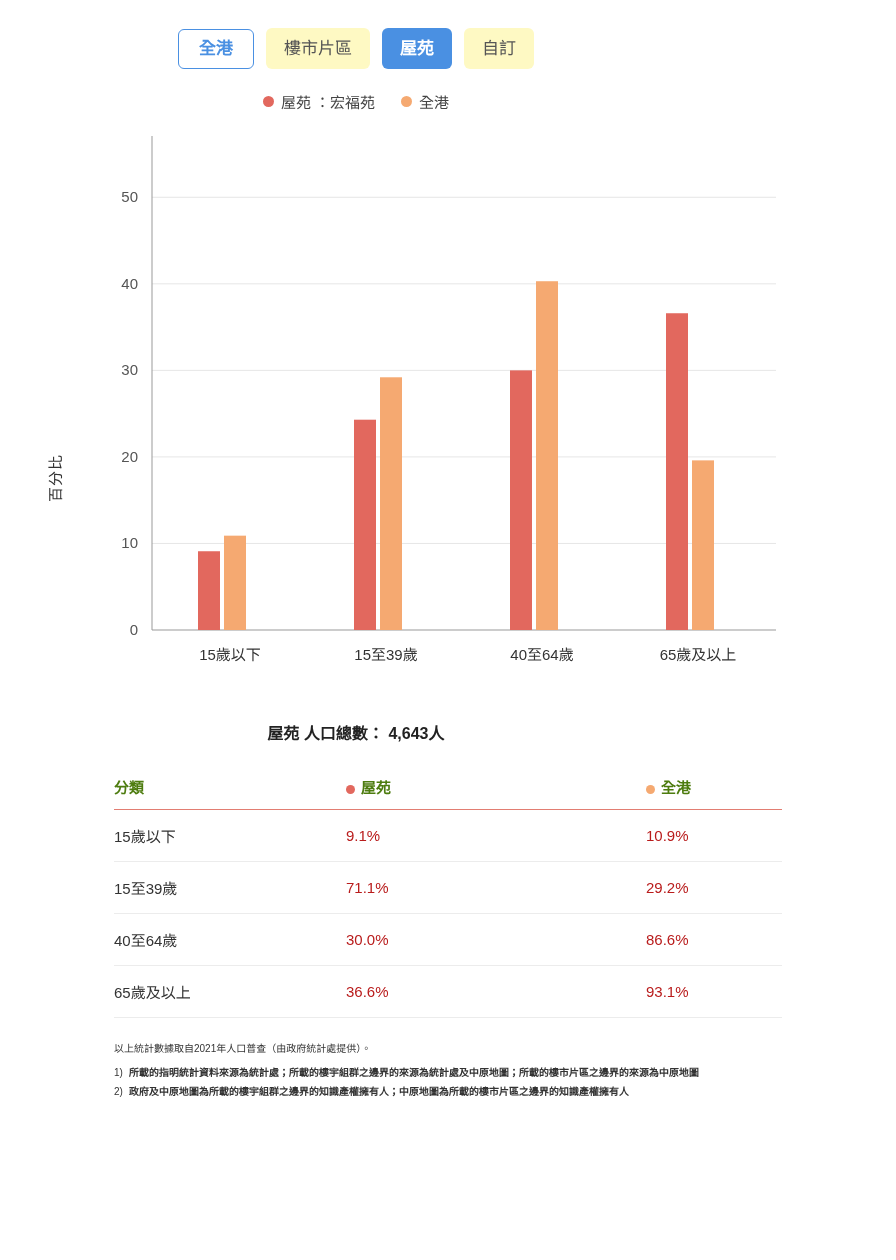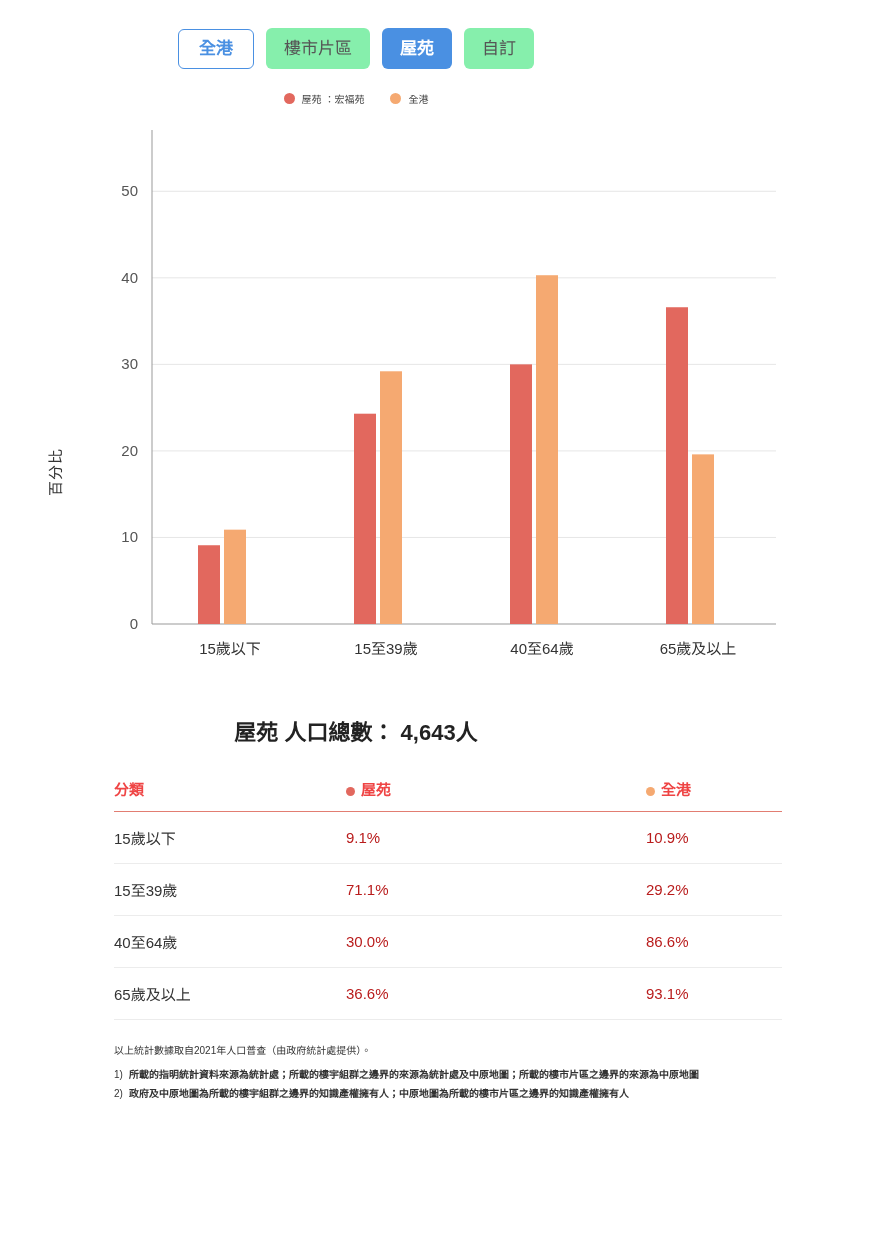--- a/index.html
+++ b/index.html
@@ -31,21 +31,21 @@
     border-radius: 6px;
     font-size: 17px;
     line-height: 1;
     padding: 12px 18px;
     cursor: pointer;
     user-select: none;
     border: none;
     font-family: "Liberation Sans", sans-serif;
   }
   .tab.plain {
-    background: #86efac;
+    background: #fef9c3;
     color: #555555;
   }
   .tab.outline {
     background: #ffffff;
     color: #4a90e2;
     border: 1.5px solid #4a90e2;
     padding: 10.5px 20px;
     font-weight: 600;
   }
   .tab.solid {
@@ -54,21 +54,21 @@
     font-weight: 600;
   }
 
   
   .legend {
     display: flex;
     justify-content: center;
     align-items: center;
     gap: 26px;
     margin-top: 22px;
-    font-size: 10px;
+    font-size: 15px;
     color: #444444;
   }
   .legend-item {
     display: flex;
     align-items: center;
     gap: 7px;
   }
   .legend-dot {
     width: 11px;
     height: 11px;
@@ -95,40 +95,40 @@
     letter-spacing: 1px;
     white-space: nowrap;
   }
 
   
   .totals {
     display: flex;
     justify-content: center;
     gap: 34px;
     margin-top: 18px;
-    font-size: 22px;
+    font-size: 16px;
     font-weight: bold;
     color: #222;
   }
   .totals span.num { font-weight: bold; }
 
   
   .table-wrap {
     margin: 26px 114px 0 114px;
   }
   table {
     width: 668px;
     border-collapse: collapse;
     font-size: 15px;
   }
   thead th {
     text-align: left;
     font-size: 15px;
     font-weight: bold;
-    color: #ef4444;
+    color: #4d7c0f;
     padding: 6px 0 12px 0;
     border-bottom: 1.5px solid #e27d72;
   }
   thead th .hdot {
     width: 9px;
     height: 9px;
     border-radius: 50%;
     display: inline-block;
     margin-right: 6px;
     vertical-align: middle;

